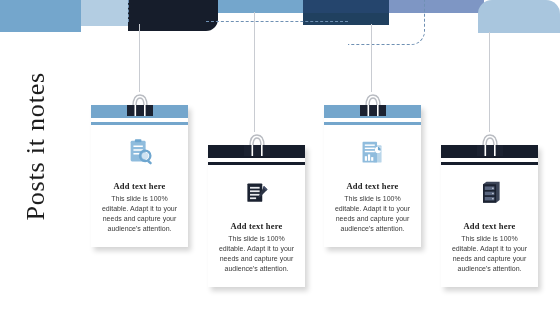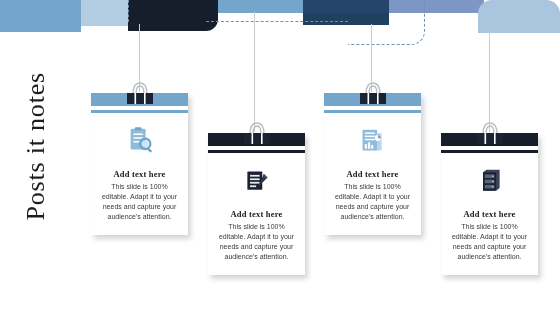--- a/index.html
+++ b/index.html
@@ -127,20 +127,21 @@
     letter-spacing: 0.8px;
     white-space: nowrap;
   }
 
   
   .card {
     position: absolute;
     width: 97px;
     background: #ffffff;
     box-shadow: 3px 4px 5px rgba(0,0,0,0.17);
+    margin-top: 12px;
   }
   .card-head {
     position: relative;
     width: 100%;
     height: 13px;
   }
   .card-rule {
     width: 100%;
     height: 3px;
     margin-top: 4px;

